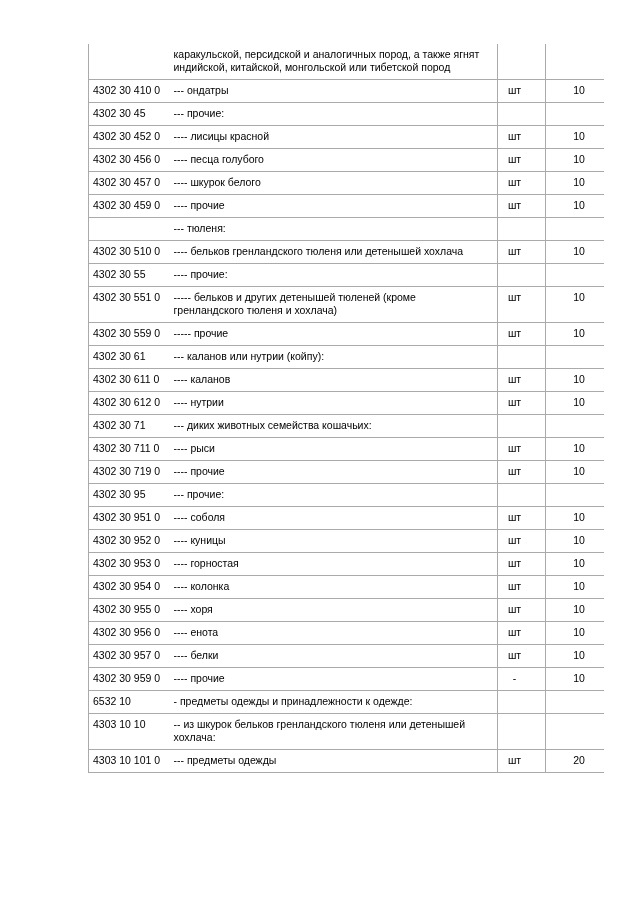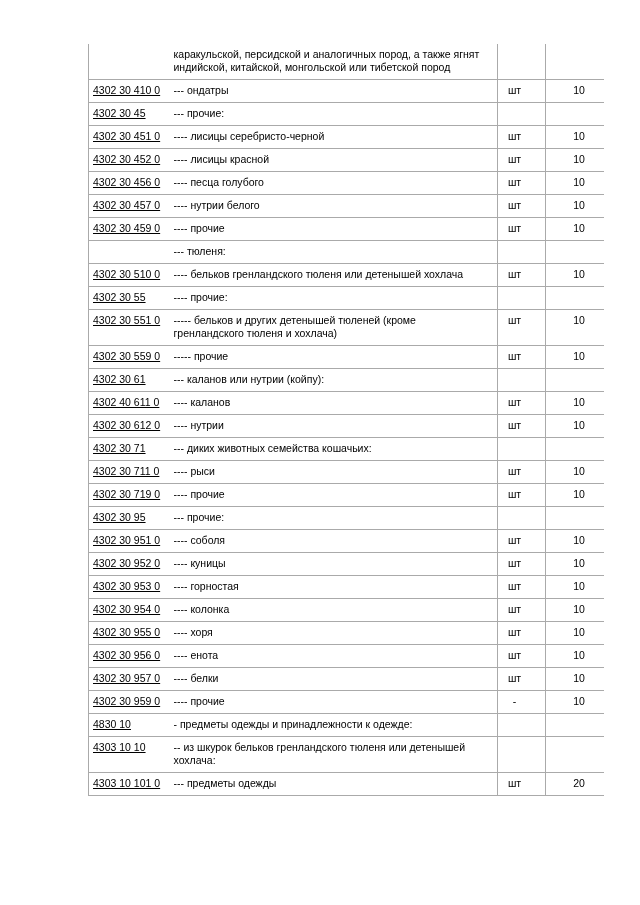--- a/index.html
+++ b/index.html
@@ -34,21 +34,20 @@
     line-height: 13px;
     padding: 4px 6px 5px 5px;
     border-bottom: 1px solid #aaaaaa;
     word-wrap: break-word;
   }
   td.code {
     border-left: 1px solid #aaaaaa;
     padding-left: 4px;
     white-space: nowrap;
     overflow: hidden;
-    text-decoration: underline;
   }
   td.desc {
     padding-right: 10px;
   }
   td.unit {
     border-left: 1px solid #aaaaaa;
     border-right: 1px solid #aaaaaa;
     text-align: center;
     padding-left: 2px;
     padding-right: 16px;
@@ -86,44 +85,38 @@
     <td class="rate">10</td>
   </tr>
 
   <tr>
     <td class="code">4302 30 45</td>
     <td class="desc">--- прочие:</td>
     <td class="unit"></td>
     <td class="rate"></td>
   </tr>
 
-  <tr>
-    <td class="code">4302 30 451 0</td>
-    <td class="desc">---- лисицы серебристо-черной</td>
-    <td class="unit">шт</td>
-    <td class="rate">10</td>
-  </tr>
 
   <tr>
     <td class="code">4302 30 452 0</td>
     <td class="desc">---- лисицы красной</td>
     <td class="unit">шт</td>
     <td class="rate">10</td>
   </tr>
 
   <tr>
     <td class="code">4302 30 456 0</td>
     <td class="desc">---- песца голубого</td>
     <td class="unit">шт</td>
     <td class="rate">10</td>
   </tr>
 
   <tr>
     <td class="code">4302 30 457 0</td>
-    <td class="desc">---- нутрии белого</td>
+    <td class="desc">---- шкурок белого</td>
     <td class="unit">шт</td>
     <td class="rate">10</td>
   </tr>
 
   <tr>
     <td class="code">4302 30 459 0</td>
     <td class="desc">---- прочие</td>
     <td class="unit">шт</td>
     <td class="rate">10</td>
   </tr>
@@ -164,21 +157,21 @@
   </tr>
 
   <tr>
     <td class="code">4302 30 61</td>
     <td class="desc">--- каланов или нутрии (койпу):</td>
     <td class="unit"></td>
     <td class="rate"></td>
   </tr>
 
   <tr>
-    <td class="code">4302 40 611 0</td>
+    <td class="code">4302 30 611 0</td>
     <td class="desc">---- каланов</td>
     <td class="unit">шт</td>
     <td class="rate">10</td>
   </tr>
 
   <tr>
     <td class="code">4302 30 612 0</td>
     <td class="desc">---- нутрии</td>
     <td class="unit">шт</td>
     <td class="rate">10</td>
@@ -263,21 +256,21 @@
 
   <tr>
     <td class="code">4302 30 959 0</td>
     <td class="desc">---- прочие</td>
     <td class="unit">-</td>
     <td class="rate">10</td>
   </tr>
 
 
   <tr>
-    <td class="code">4830 10</td>
+    <td class="code">6532 10</td>
     <td class="desc">- предметы одежды и принадлежности к одежде:</td>
     <td class="unit"></td>
     <td class="rate"></td>
   </tr>
 
   <tr>
     <td class="code">4303 10 10</td>
     <td class="desc">-- из шкурок бельков гренландского тюленя или детенышей хохлача:</td>
     <td class="unit"></td>
     <td class="rate"></td>

